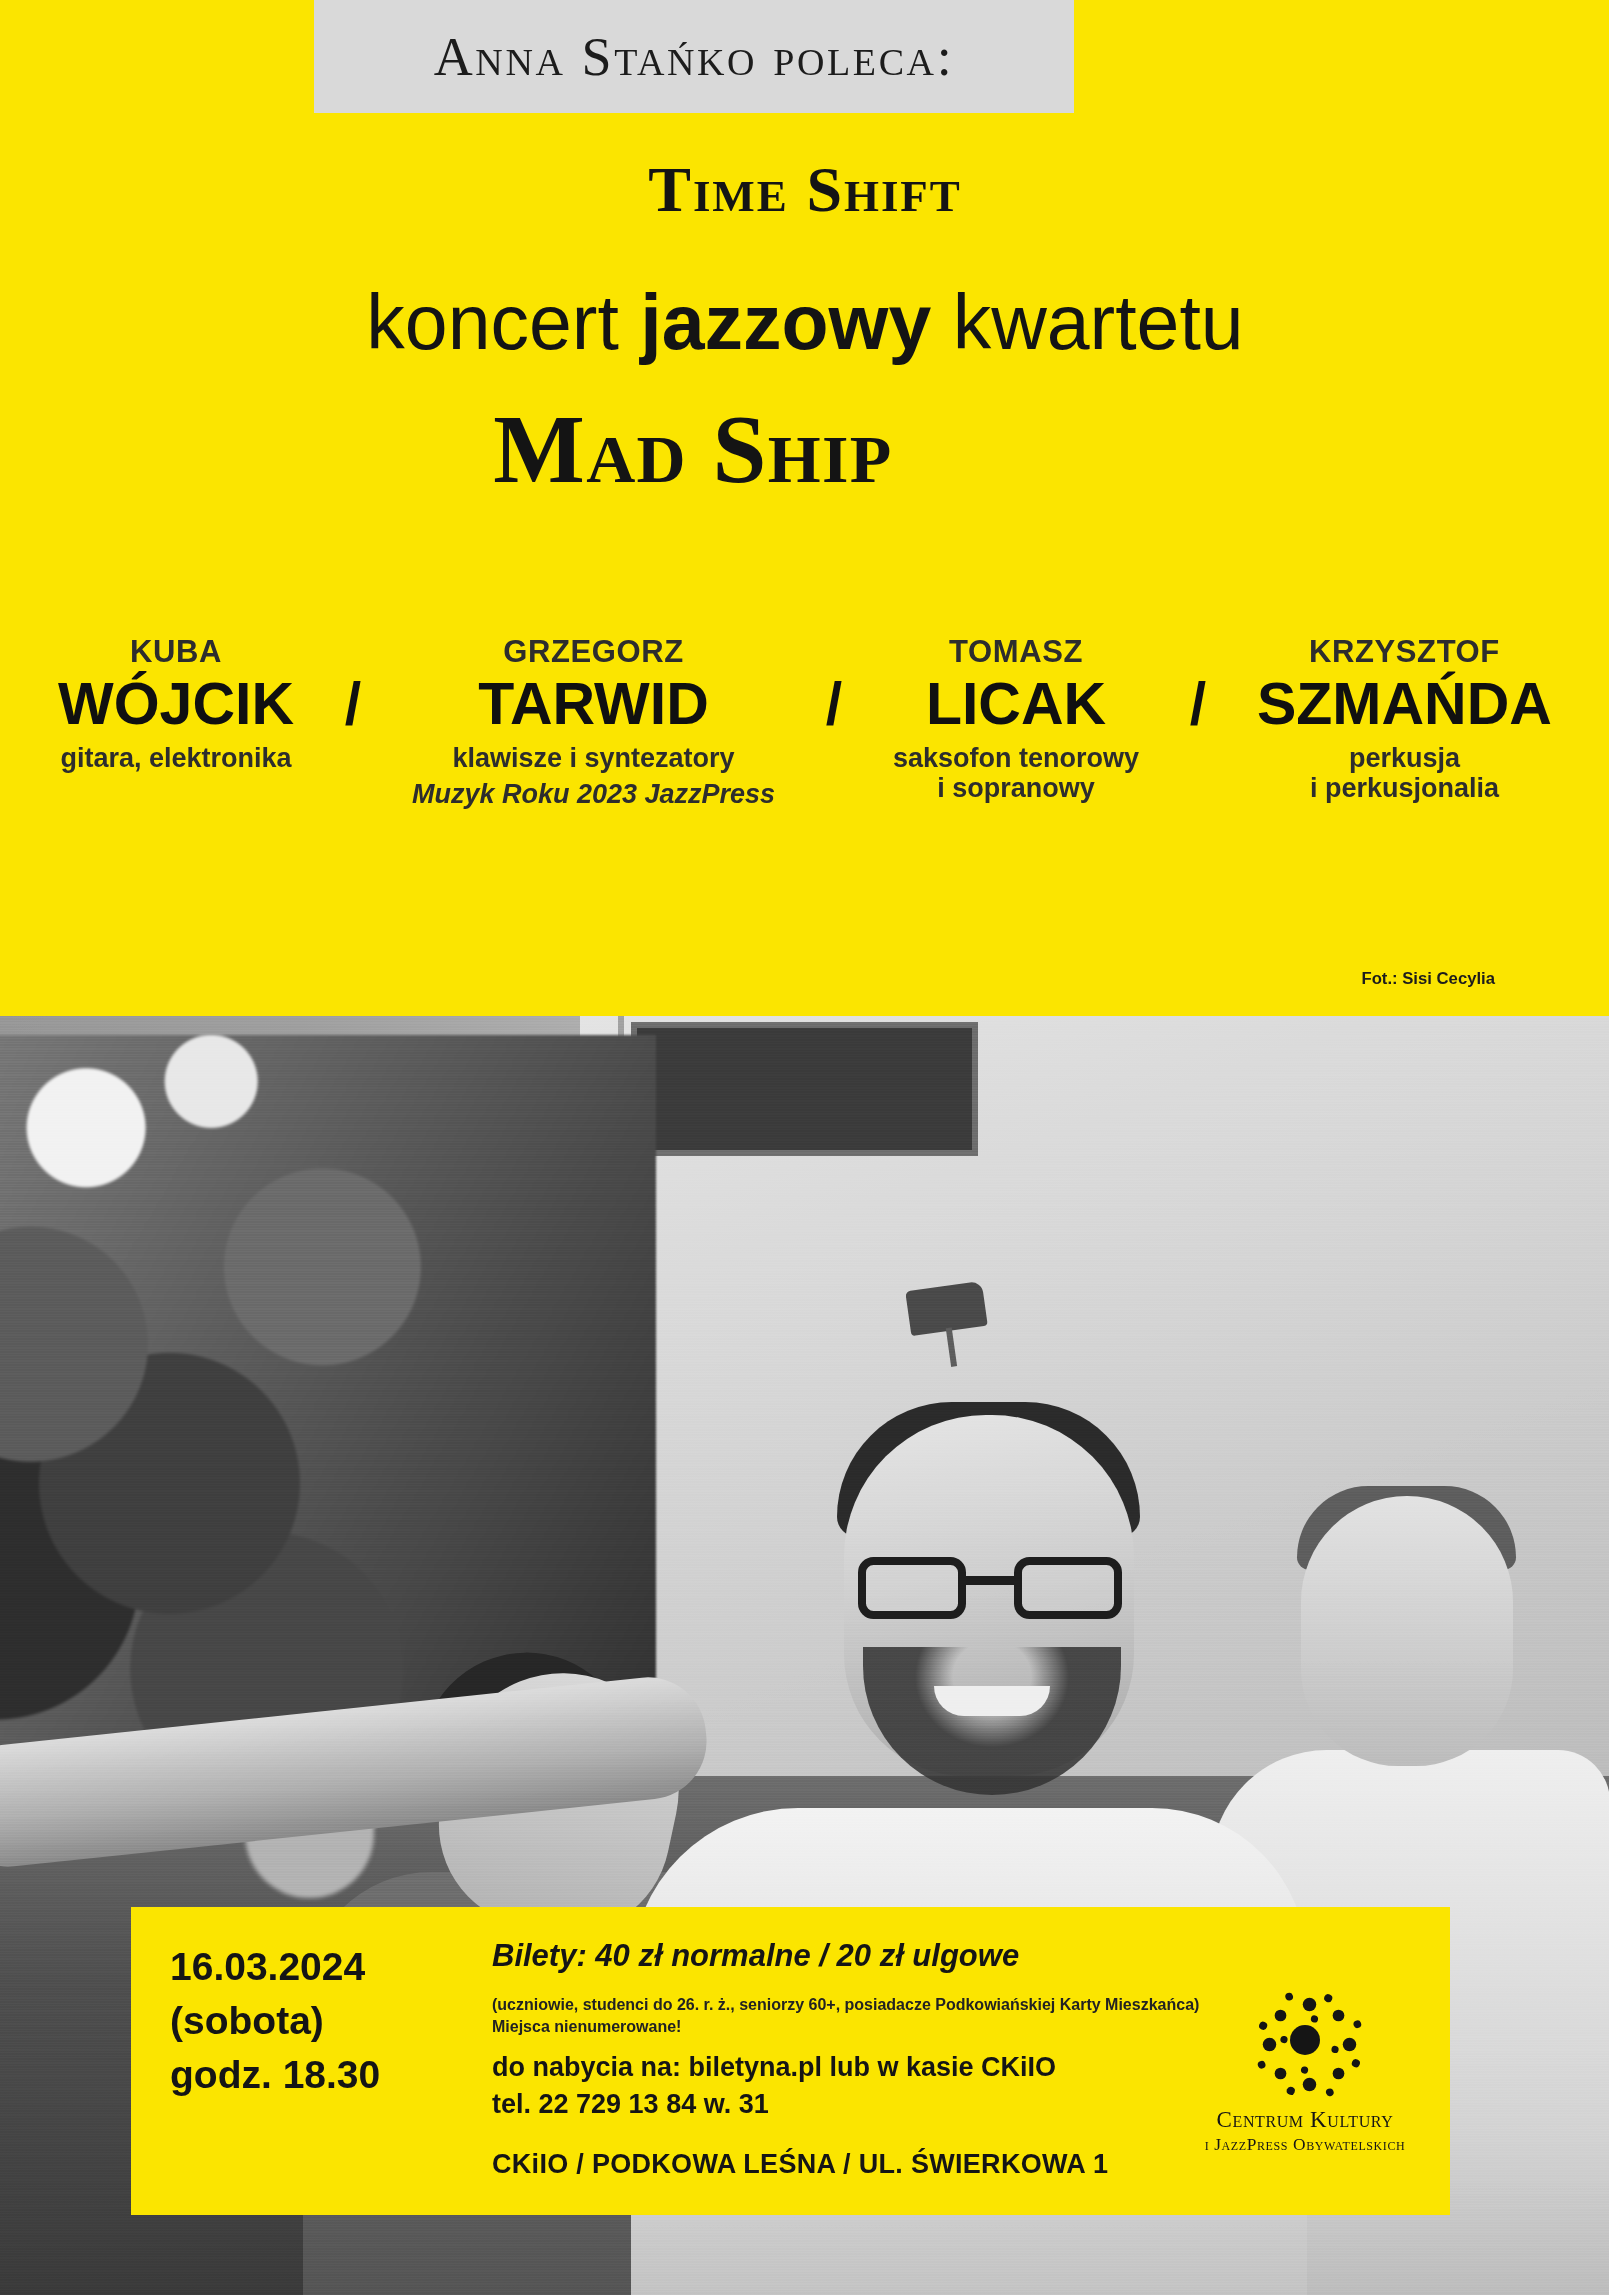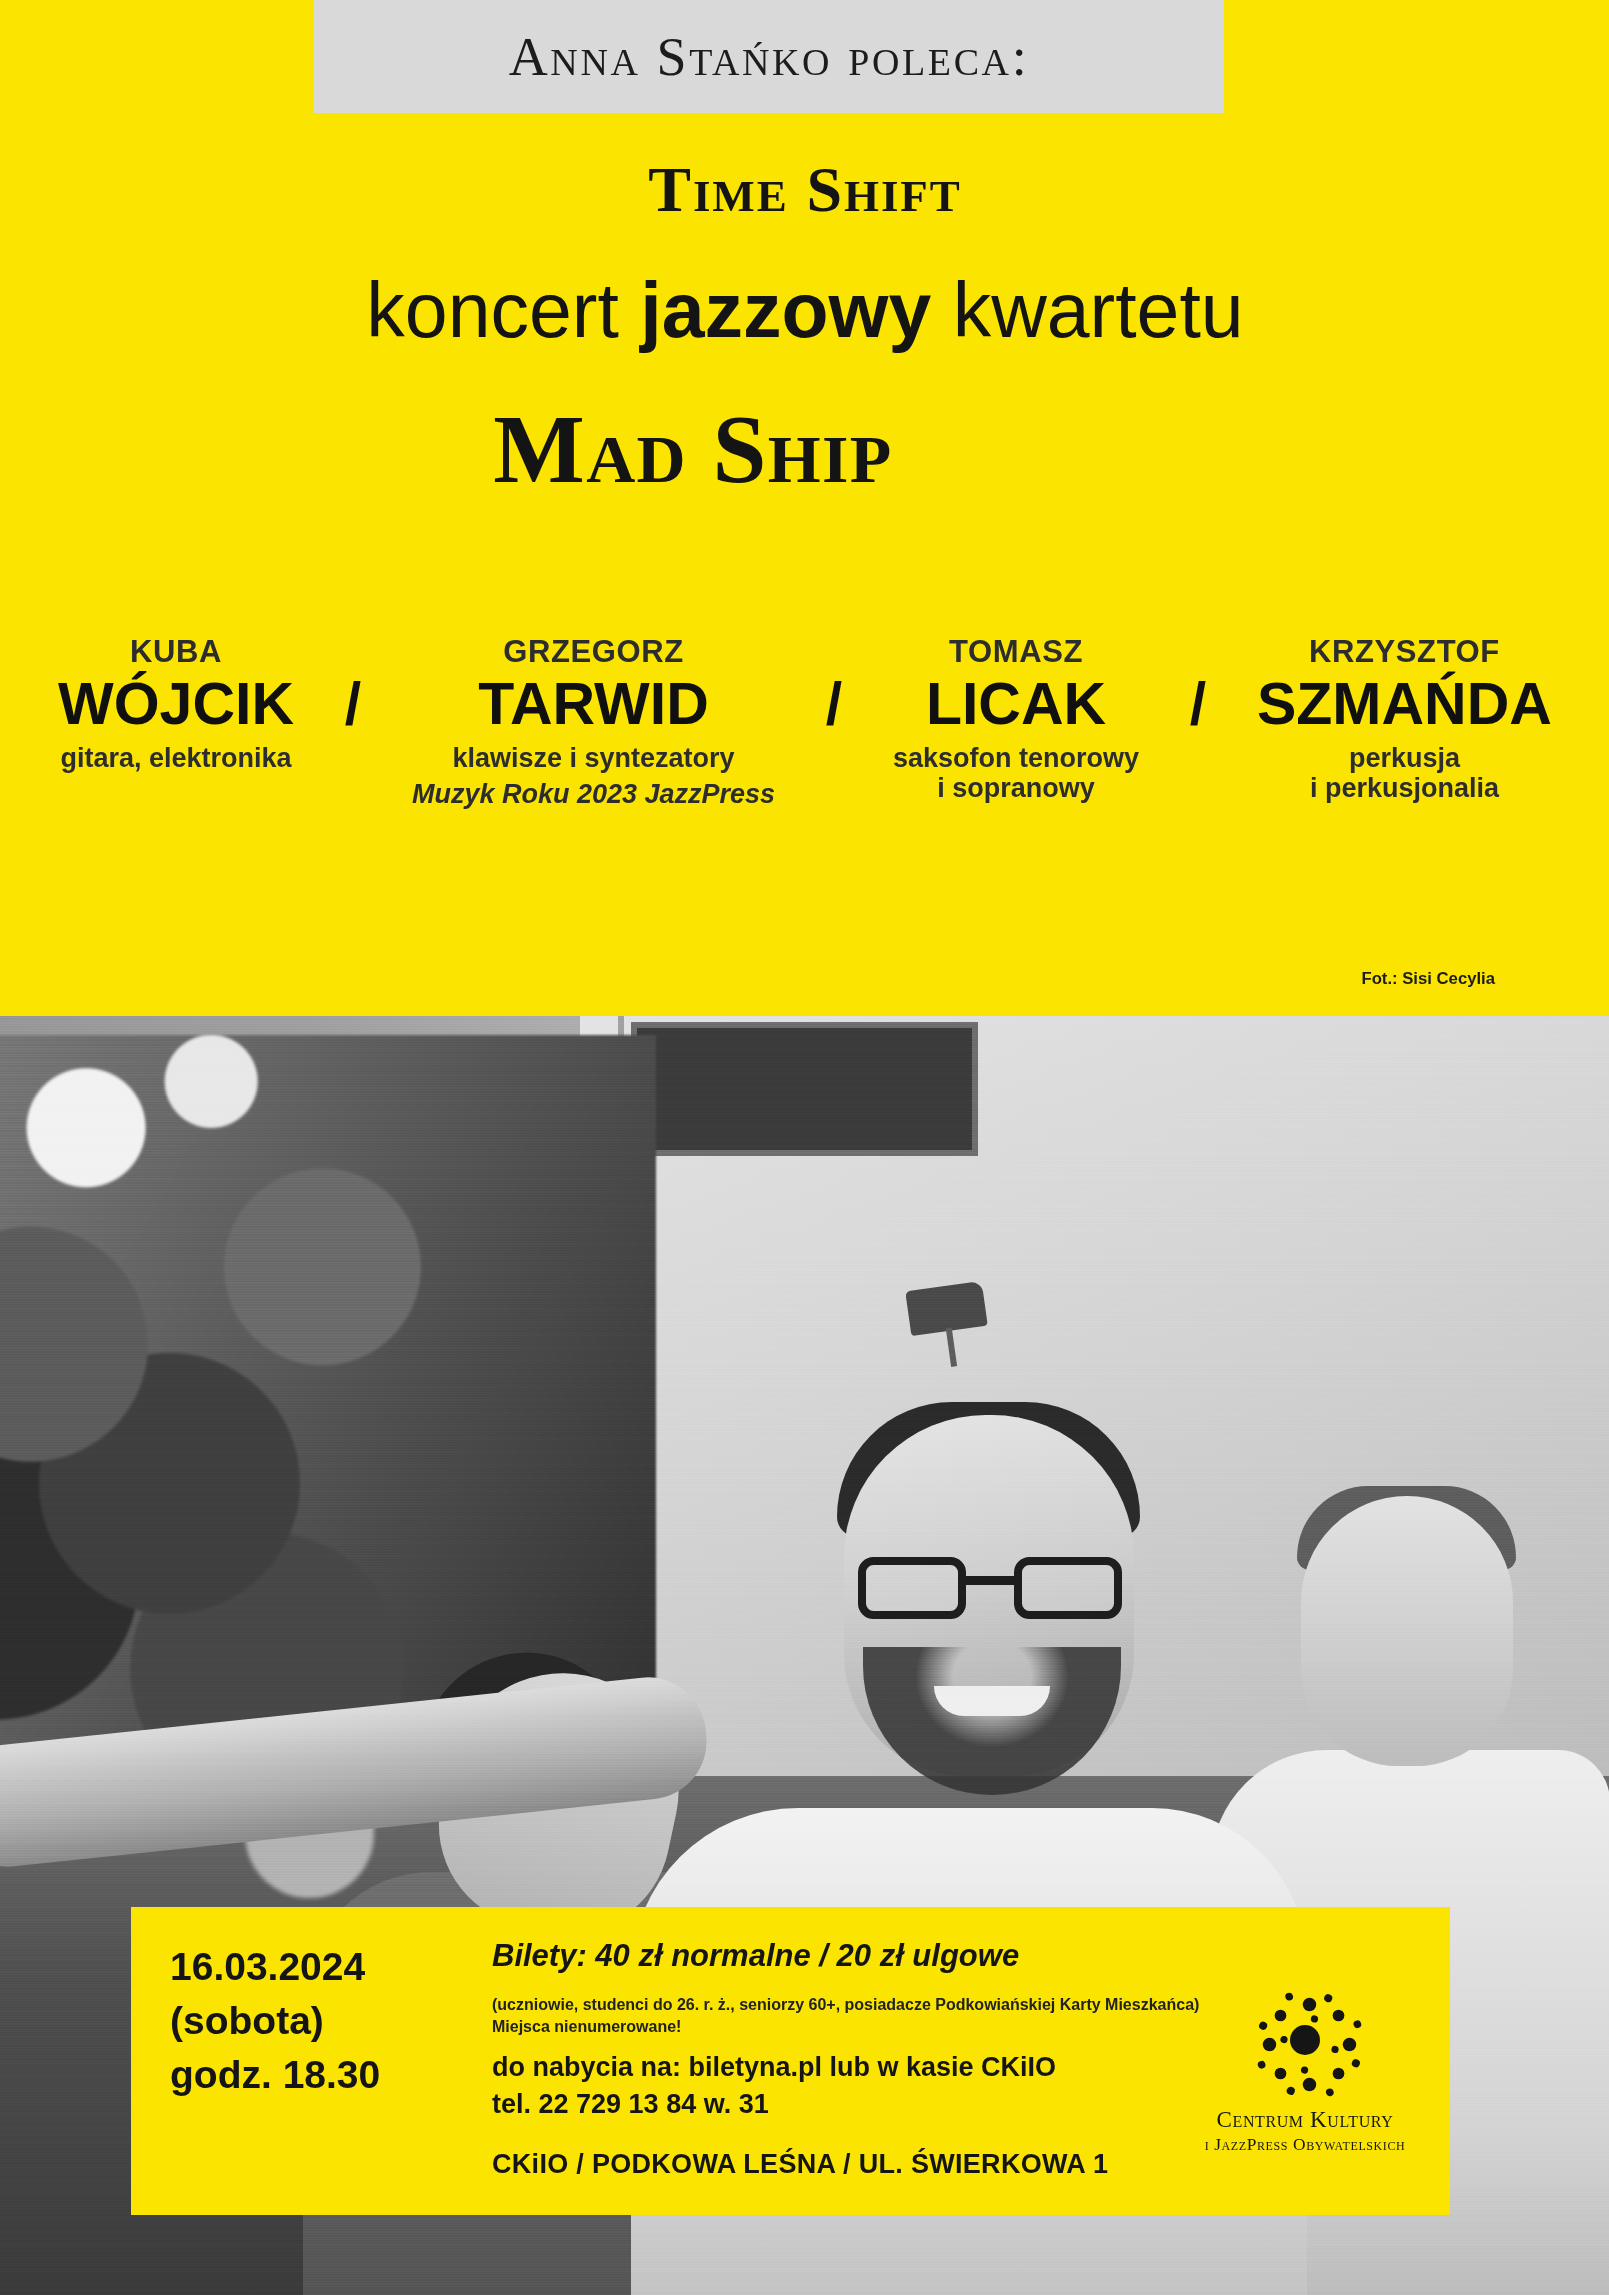--- a/index.html
+++ b/index.html
@@ -24,21 +24,21 @@
     left: 0; top: 0;
     width: 1610px;
     height: 1016px;
     background: #fbe500;
   }
 
   .recommend-bar {
     position: absolute;
     left: 314px;
     top: 0;
-    width: 910px;
+    width: 760px;
     height: 113px;
     background: #d9d9d9;
     display: flex;
     align-items: center;
     justify-content: center;
   }
   .recommend-bar span {
     font-family: "Liberation Serif", serif;
     font-size: 54px;
     letter-spacing: 2.6px;
@@ -58,21 +58,21 @@
     font-size: 64px;
     letter-spacing: 1.9px;
     color: #141414;
     font-variant: small-caps;
     font-weight: 700;
   }
 
   .koncert-line {
     position: absolute;
     left: 0;
-    top: 270px;
+    top: 282px;
     width: 1610px;
     text-align: center;
     font-size: 77px;
     color: #141414;
     line-height: 1.05;
     white-space: nowrap;
   }
   .koncert-line .light { font-weight: 300; }
   .koncert-line .bold { font-weight: 700; }
 

